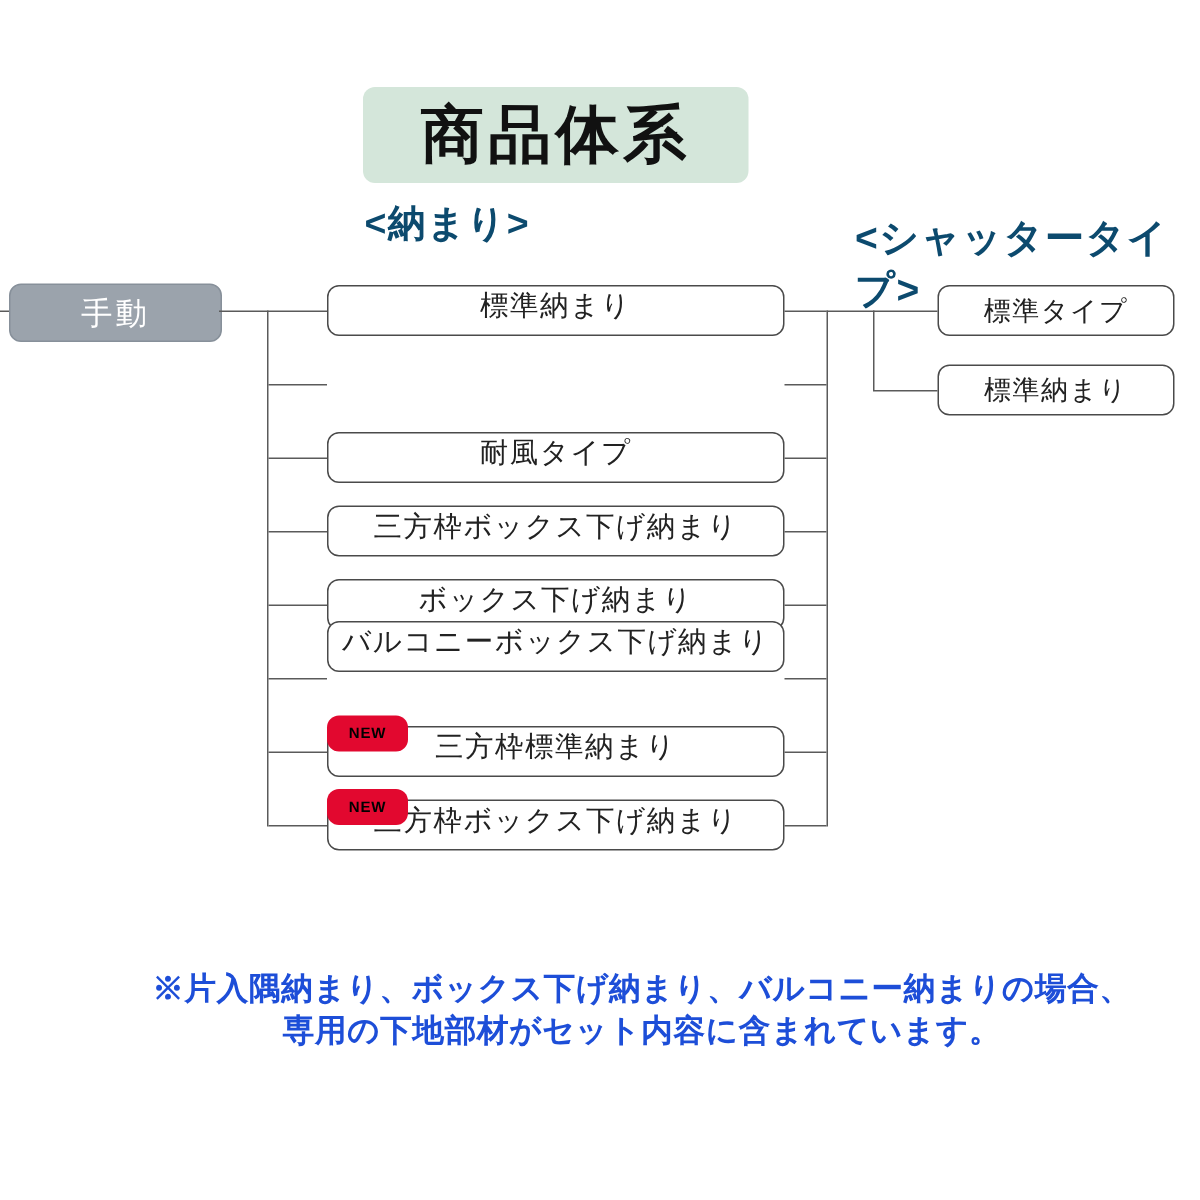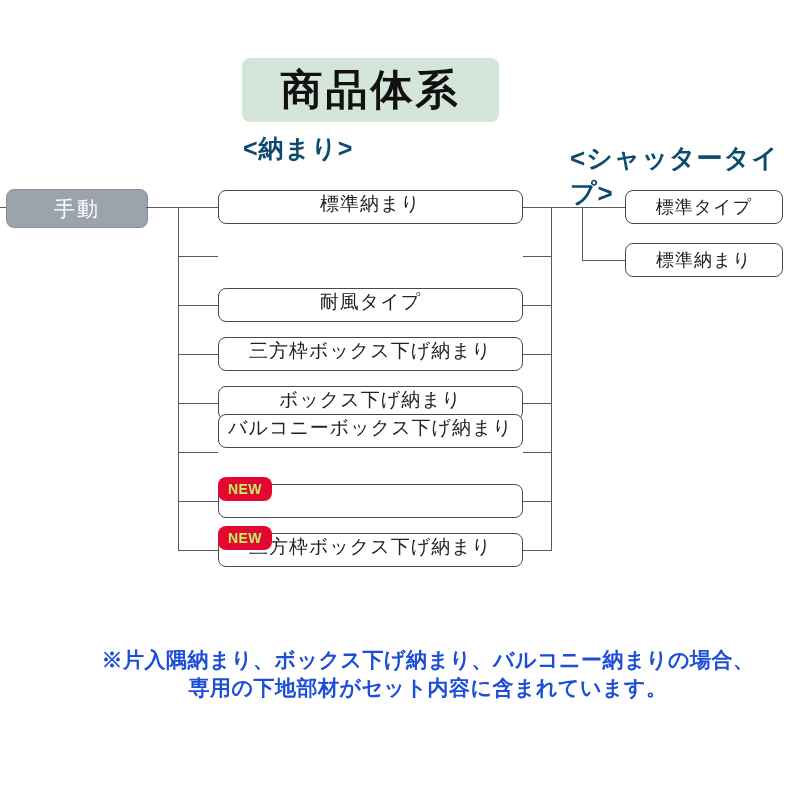--- a/index.html
+++ b/index.html
@@ -41,21 +41,21 @@
     background:#ffffff;border:1px solid #4a4a4a;border-radius:8px;
     display:flex;align-items:center;justify-content:center;
     box-sizing:border-box;
   }
   .sbox .sbox-label{font-size:18px;color:#222;letter-spacing:1px;}
   
   .new-badge{
     position:absolute;left:-1px;top:-8px;width:54px;height:24px;
     background:#e2082f;border-radius:8px;
     display:flex;align-items:center;justify-content:center;
-    color:#bef264;font-size:14px;font-weight:bold;letter-spacing:0.5px;
+    color:#000000;font-size:10px;font-weight:bold;letter-spacing:0.5px;
   }
   
   .hline,.vline{position:absolute;background:#5a5a5a;}
   .hline{height:1px;}
   .vline{width:1px;}
   
   .note{
     position:absolute;left:0;top:646px;width:800px;text-align:center;
     font-size:21px;font-weight:600;color:#1d4ed8;line-height:1.32;letter-spacing:0.5px;padding-left:28px;
   }
@@ -84,20 +84,21 @@
     <span class="obox-label">三方枠ボックス下げ納まり</span>
   </div>
   <div class="obox" style="top:386px">
     <span class="obox-label">ボックス下げ納まり</span>
   </div>
   <div class="obox" style="top:414px">
     <span class="obox-label">バルコニーボックス下げ納まり</span>
   </div>
   <div class="obox" style="top:484px">
     <span class="new-badge">NEW</span>
+    <span class="obox-label">三方枠標準納まり</span>
   </div>
   <div class="obox" style="top:533px">
     <span class="new-badge">NEW</span>
     <span class="obox-label">三方枠ボックス下げ納まり</span>
   </div>
 
   <div class="sbox" style="top:190px">
     <span class="sbox-label">標準タイプ</span>
   </div>
   <div class="sbox" style="top:243px">

